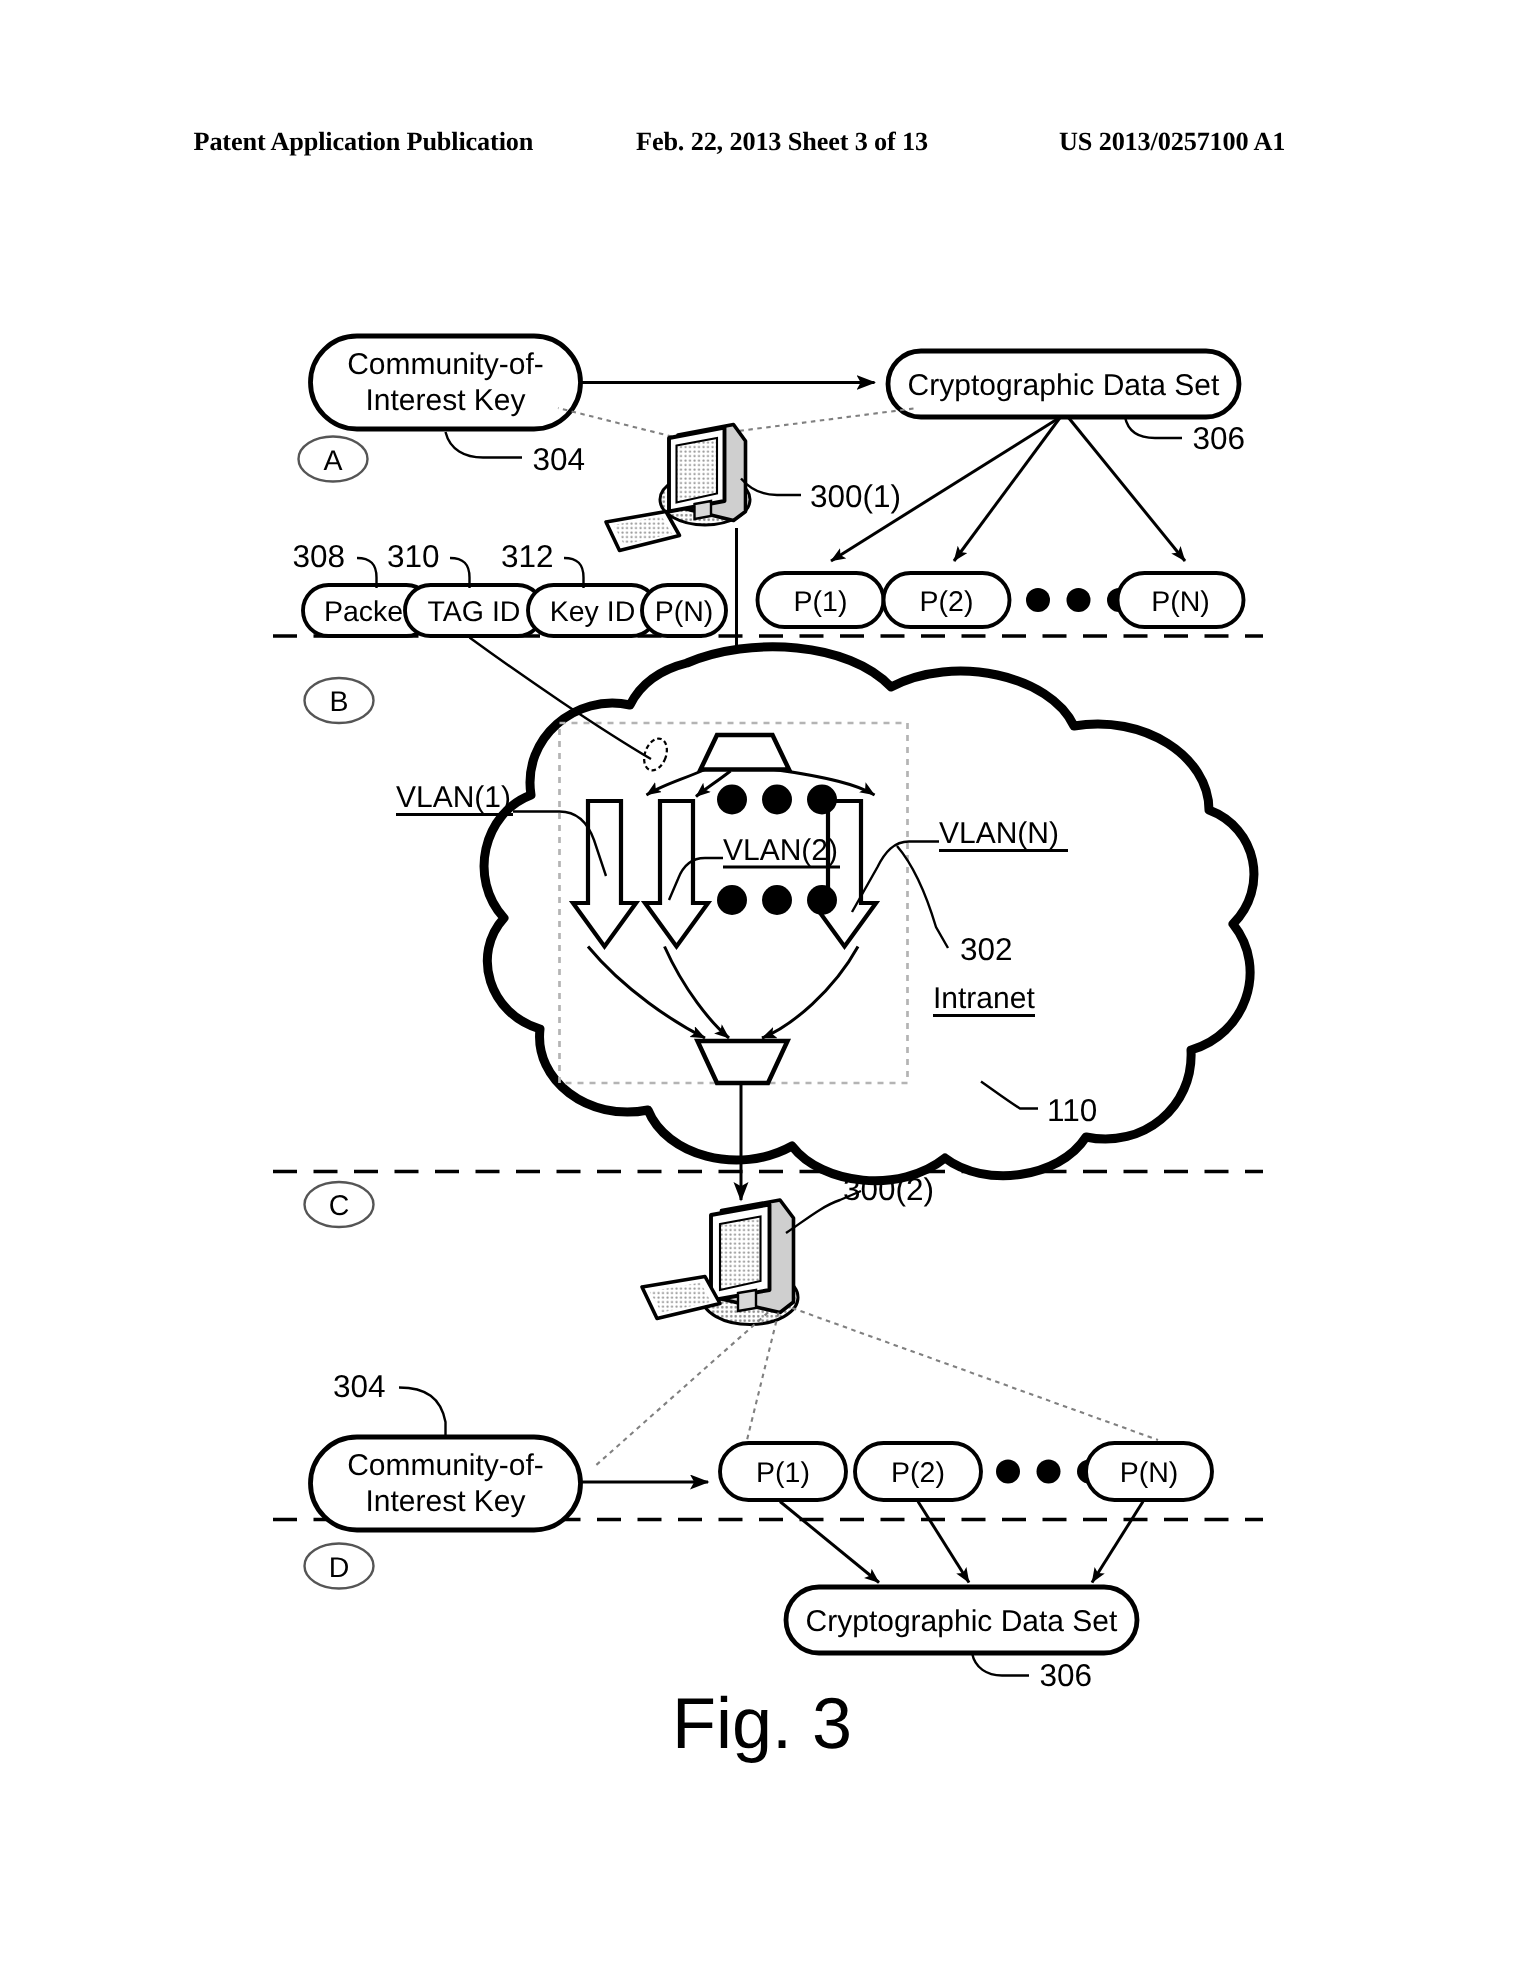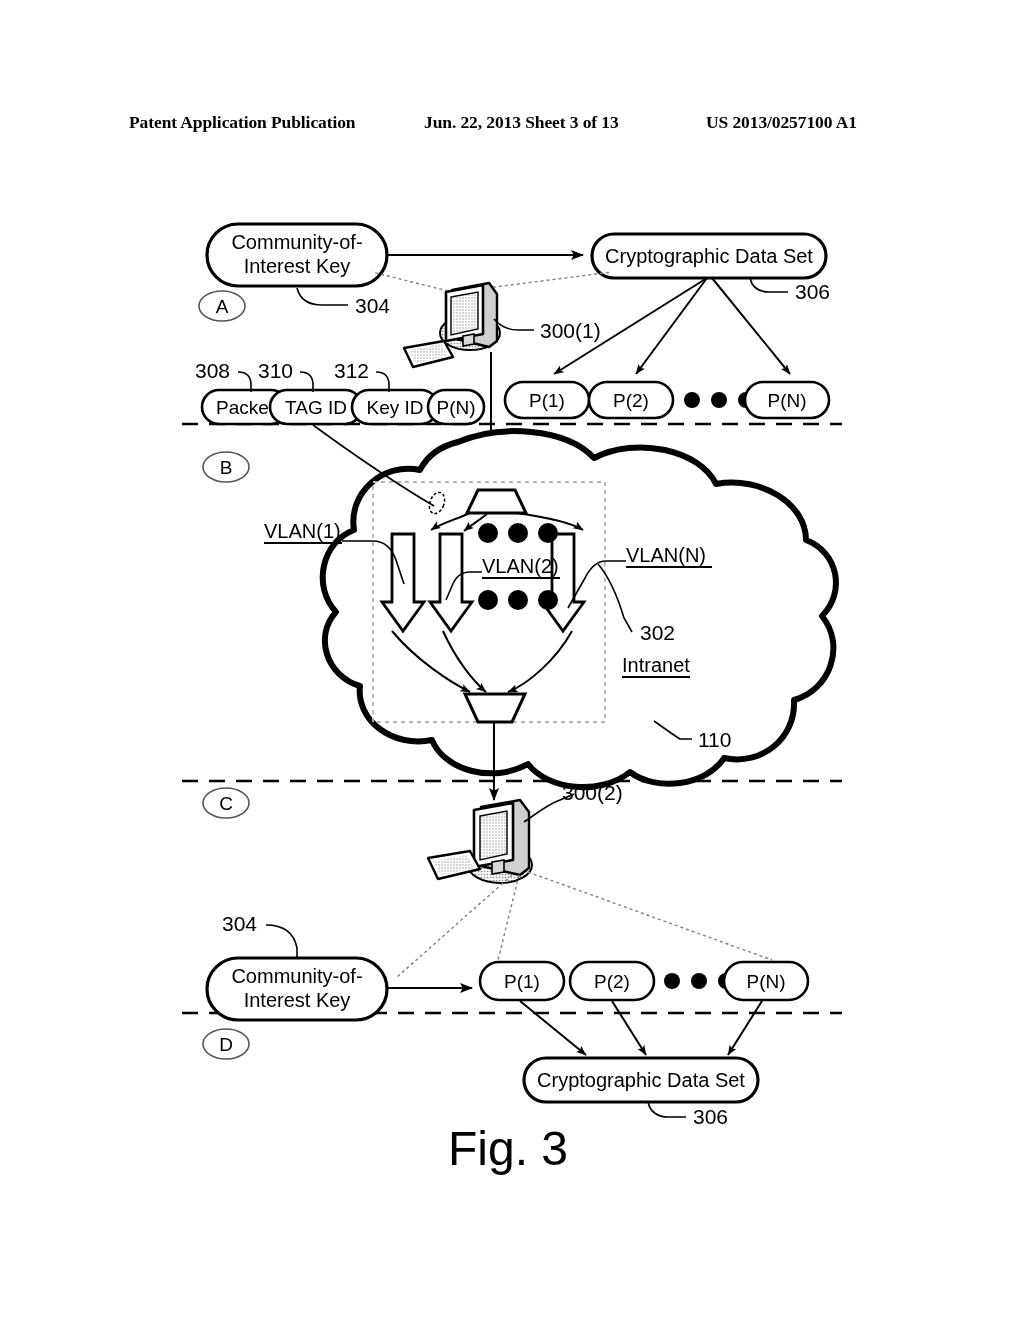--- a/index.html
+++ b/index.html
@@ -26,21 +26,20 @@
     left: 0;
     top: 84px;
     width: 1024px;
     height: 30px;
     font-family: "Liberation Serif", serif;
     font-weight: bold;
     font-size: 17.5px;
     color: #000;
     letter-spacing: -0.1px;
     white-space: nowrap;
-    margin-top: 28px;
   }
   #pub-header .hdr-left   { position: absolute; left: 129px;  top: 0; }
   #pub-header .hdr-mid    { position: absolute; left: 424px;  top: 0; }
   #pub-header .hdr-right  { position: absolute; left: 706px;  top: 0; }
 
   
   #figure-svg {
     position: absolute;
     left: 0;
     top: 0;
@@ -114,21 +113,21 @@
   .bigdot { fill: #000; }
   .underline { stroke: #000; stroke-width: 2; }
 </style>
 </head>
 <body>
 
 <div id="page">
 
   <div id="pub-header">
     <span class="hdr-left">Patent Application Publication</span>
-    <span class="hdr-mid">Jun. 22, 2013  Sheet 3 of 13</span>
+    <span class="hdr-mid">Feb. 22, 2013  Sheet 3 of 13</span>
     <span class="hdr-right">US 2013/0257100 A1</span>
   </div>
 
   <svg id="figure-svg" viewBox="0 0 1024 1320">
     <defs>
       <marker id="ah" markerWidth="11" markerHeight="11" refX="9.6" refY="4" orient="auto" markerUnits="userSpaceOnUse">
         <path d="M0,0 L10,4 L0,8 L2.2,4 Z" fill="#000"></path>
       </marker>
       <marker id="ahb" markerWidth="14" markerHeight="14" refX="12" refY="5" orient="auto" markerUnits="userSpaceOnUse">
         <path d="M0,0 L13,5 L0,10 L2.8,5 Z" fill="#000"></path>

